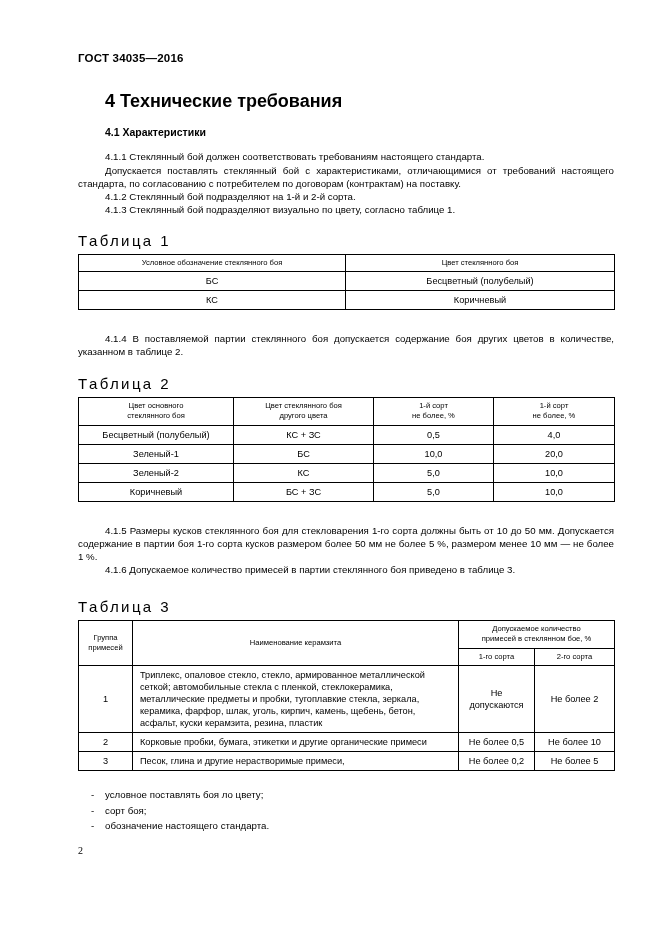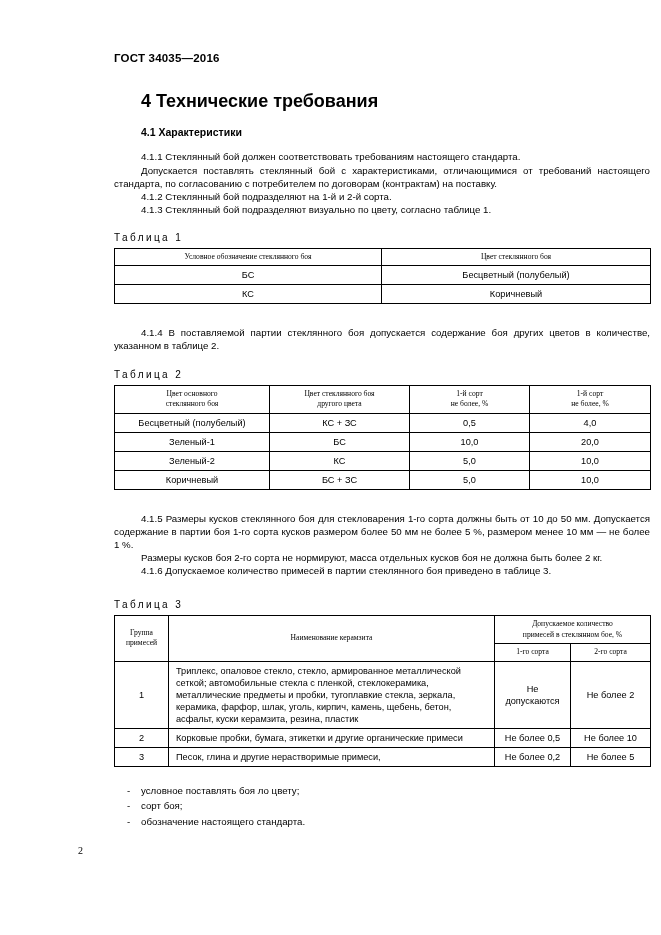--- a/index.html
+++ b/index.html
@@ -18,21 +18,20 @@
     height: 935px;
     background: #ffffff;
     overflow: hidden;
     box-sizing: border-box;
   }
   #content {
     position: absolute;
     left: 78px;
     top: 52px;
     width: 536px;
-    margin-left: 36px;
   }
   .running-head {
     font-size: 11.5px;
     font-weight: bold;
     letter-spacing: 0.2px;
     margin: 0 0 24px 0;
     line-height: 1.2;
   }
   h2.section-title {
     font-size: 18px;
@@ -53,21 +52,21 @@
     line-height: 13.1px;
     margin: 0;
     text-align: justify;
     text-indent: 27px;
     hyphens: manual;
   }
   .spacer-sm { height: 6px; }
   .spacer-lg { height: 16px; }
 
   .table-caption {
-    font-size: 10px;
+    font-size: 15px;
     margin: 0 0 5px 0;
     letter-spacing: 2.4px;
   }
   table.doc-table {
     border-collapse: collapse;
     width: 536px;
     table-layout: fixed;
     font-size: 9.2px;
   }
   table.doc-table td,
@@ -76,21 +75,20 @@
     padding: 3px 4px;
     font-weight: normal;
     vertical-align: middle;
     line-height: 12px;
   }
   table.doc-table thead td,
   table.doc-table thead th {
     font-size: 7.6px;
     text-align: center;
     line-height: 10.5px;
-    font-family: Liberation Serif, serif;
   }
   table.doc-table tbody td {
     text-align: center;
   }
   .thick-bottom { border-bottom-width: 1.9px !important; }
   .cell-left {
     text-align: left !important;
     padding-left: 7px !important;
     line-height: 12.4px;
   }
@@ -233,21 +231,20 @@
           <td>5,0</td>
           <td>10,0</td>
         </tr>
       </tbody>
     </table>
 
     <div class="spacer-lg"></div>
     <div class="spacer-sm"></div>
 
     <p class="para">4.1.5  Размеры кусков стеклянного боя для стекловарения 1-го сорта должны быть от 10 до 50 мм. Допускается содержание в партии боя 1-го сорта кусков размером более 50 мм не более 5 %, размером менее 10 мм — не более 1 %.</p>
-    <p class="para">Размеры кусков боя 2-го сорта не нормируют, масса отдельных кусков боя не должна быть более 2 кг.</p>
     <p class="para">4.1.6  Допускаемое количество примесей в партии стеклянного боя приведено в таблице 3.</p>
 
     <div class="spacer-lg"></div>
     <div class="spacer-sm"></div>
 
     <div class="table-caption">Таблица 3</div>
     <table class="doc-table t3">
       <colgroup>
           <col class="c1">
           <col class="c2">

